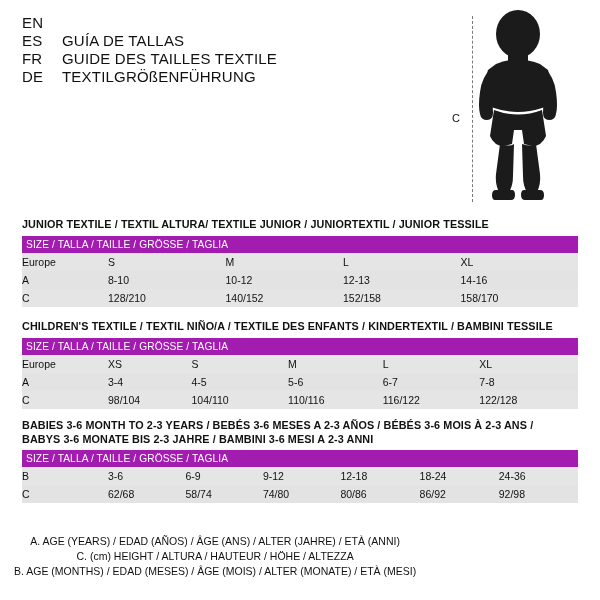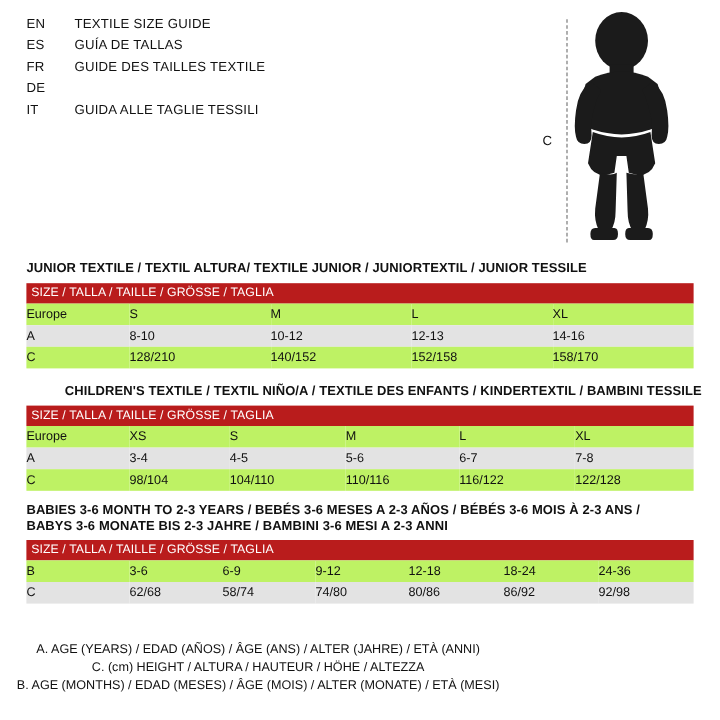--- a/index.html
+++ b/index.html
@@ -25,21 +25,21 @@
   .lang-block {
     position: absolute;
     left: 22px;
     top: 14px;
     width: 420px;
   }
   .lang-row {
     display: flex;
     align-items: baseline;
     height: 18px;
-    font-size: 11px;
+    font-size: 15px;
     letter-spacing: 0.2px;
   }
   .lang-code {
     width: 40px;
     flex: 0 0 40px;
     font-weight: 400;
   }
   .lang-text {
     flex: 1 1 auto;
   }
@@ -89,32 +89,32 @@
     left: 22px;
     border-collapse: collapse;
     font-size: 10.5px;
     width: 556px;
   }
   table.size-table td {
     padding: 3px 0 3px 0;
     vertical-align: middle;
   }
   tr.head-row td {
-    background: #b91c1c;
+    background: #a21caf;
     color: #ffffff;
     font-weight: normal;
     font-size: 10.2px;
     padding-left: 4px;
     letter-spacing: 0.1px;
   }
   tr.shade td {
     background: #e3e3e3;
   }
   tr.plain td {
-    background: #bef264;
+    background: #e5e5e5;
   }
   td.label-col {
     width: 86px;
     padding-left: 4px;
   }
 
   
   .legend {
     position: absolute;
     left: 14px;
@@ -124,36 +124,32 @@
   }
 </style>
 </head>
 <body>
 
 <div class="page">
 
   <div class="lang-block">
     <div class="lang-row">
       <span class="lang-code">EN</span>
-      <span class="lang-text">TEXTILE SIZE GUIDE</span>
     </div>
     <div class="lang-row">
       <span class="lang-code">ES</span>
       <span class="lang-text">GUÍA DE TALLAS</span>
     </div>
     <div class="lang-row">
       <span class="lang-code">FR</span>
       <span class="lang-text">GUIDE DES TAILLES TEXTILE</span>
     </div>
     <div class="lang-row">
       <span class="lang-code">DE</span>
-    </div>
-    <div class="lang-row">
-      <span class="lang-code">IT</span>
-      <span class="lang-text">GUIDA ALLE TAGLIE TESSILI</span>
+      <span class="lang-text">TEXTILGRÖßENFÜHRUNG</span>
     </div>
   </div>
 
   <div class="figure-area">
     <div class="dash-top"></div>
     <span class="c-label">C</span>
     <svg width="140" height="200" viewBox="0 0 140 200">
       <g fill="#1b1b1b">
 
         <ellipse cx="70" cy="26" rx="22" ry="24"></ellipse>
@@ -202,21 +198,21 @@
     <tr class="plain">
       <td class="label-col">C</td>
       <td>128/210</td>
       <td>140/152</td>
       <td>152/158</td>
       <td>158/170</td>
     </tr>
   </tbody>
     </table>
 
-  <div class="section-title" style="top:320px;margin-left:32px;">CHILDREN'S TEXTILE / TEXTIL NIÑO/A / TEXTILE DES ENFANTS / KINDERTEXTIL / BAMBINI TESSILE</div>
+  <div class="section-title" style="top:320px;">CHILDREN'S TEXTILE / TEXTIL NIÑO/A / TEXTILE DES ENFANTS / KINDERTEXTIL / BAMBINI TESSILE</div>
 
   <table class="size-table" style="top:338px;">
     <tbody>
         <tr class="head-row">
       <td colspan="6">SIZE / TALLA / TAILLE / GRÖSSE / TAGLIA</td>
     </tr>
     <tr class="plain">
       <td class="label-col">Europe</td>
       <td>XS</td>
       <td>S</td>

